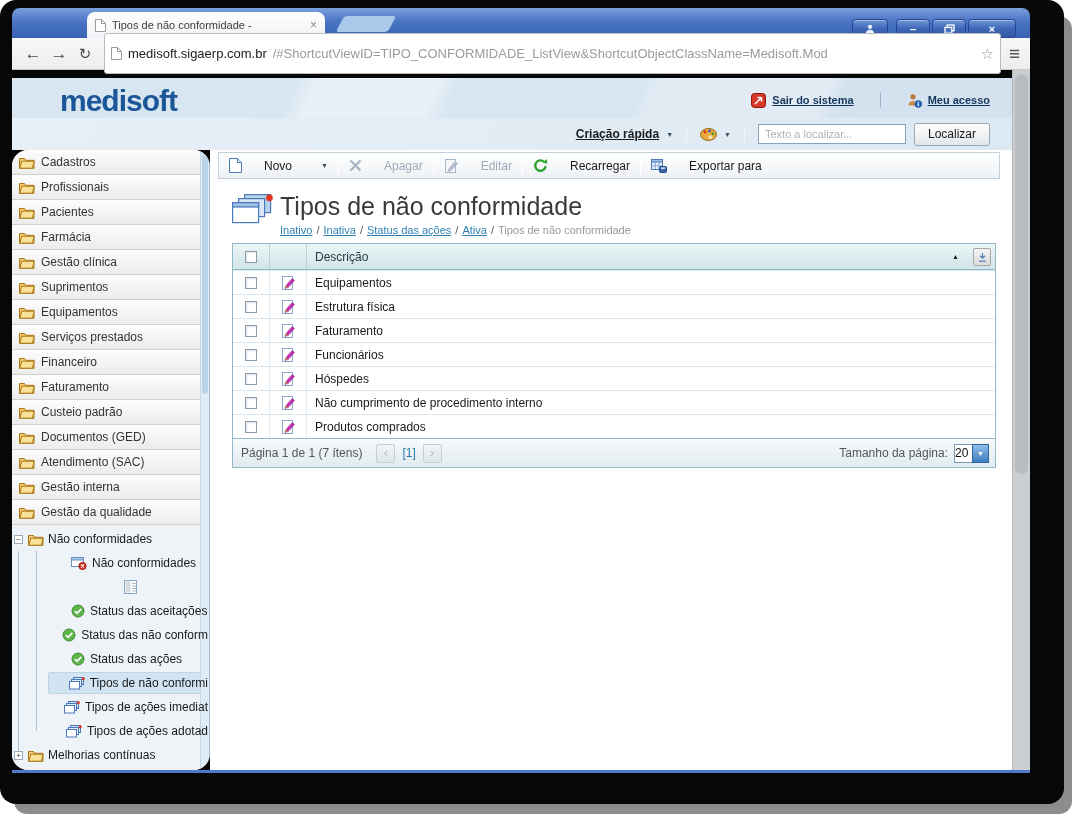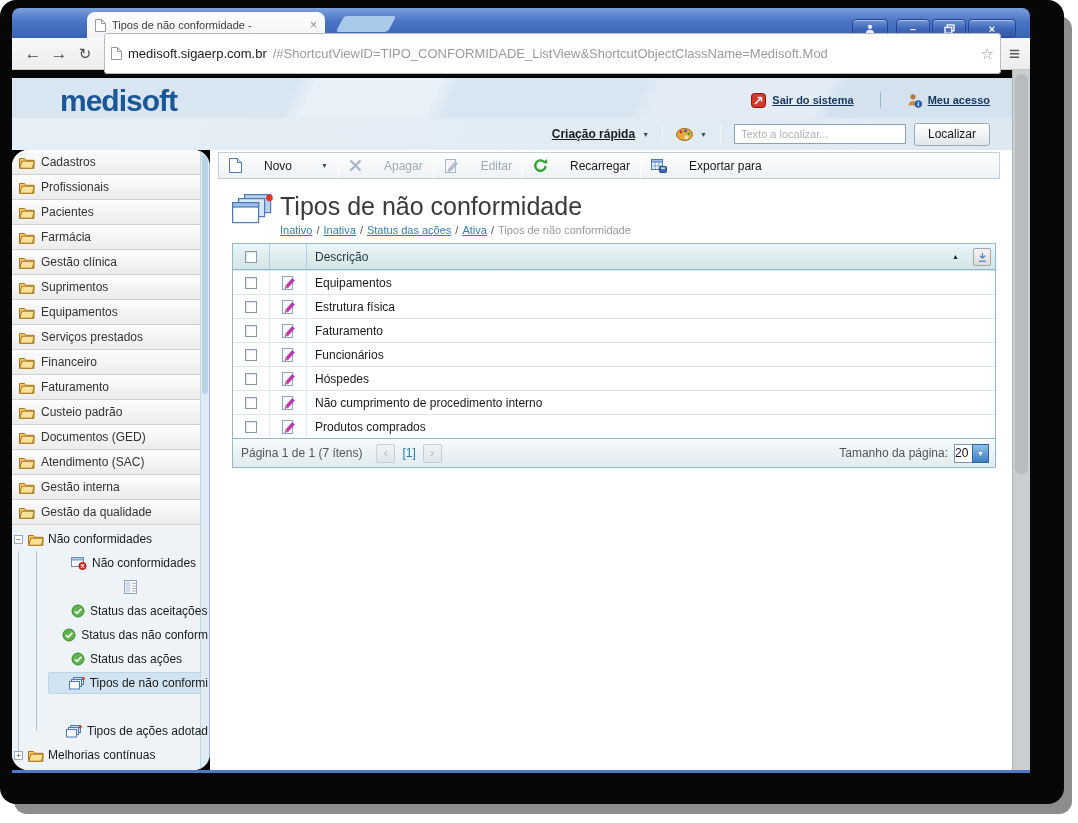--- a/index.html
+++ b/index.html
@@ -47,21 +47,21 @@
               color:#15375e; text-decoration:underline; cursor:pointer; }
   .hdr-sep { width:1px; height:16px; background:#9fb4c6; margin:0 14px; }
 
   
   .quickbar { position:absolute; left:12px; top:118px; width:1000px; height:32px;
               background:linear-gradient(115deg,#e7eff6,#dde9f2); display:flex; align-items:center;
               justify-content:flex-end; padding-right:22px; }
   .qb-link { font-size:12px; font-weight:bold; color:#1a1a1a; text-decoration:underline; }
   .caret { font-size:7px; color:#3a4e62; margin-left:7px; }
   .qb-sep { width:1px; height:18px; background:#b6c3ce; border-right:1px solid #f2f6fa; margin:0 13px; }
-  .qb-input { width:172px; height:20px; border:1px solid #8aa3b8; font-size:11px; padding:0 6px;
+  .qb-input { width:148px; height:20px; border:1px solid #8aa3b8; font-size:11px; padding:0 6px;
               color:#333; font-family:"Liberation Sans",sans-serif; }
   .qb-input::placeholder { color:#b2b2b2; }
   .qb-btn { width:76px; height:23px; margin-left:8px; background:linear-gradient(#ffffff,#e2e6e9);
             border:1px solid #98a8b4; border-radius:3px; font-size:12px; color:#1a1a1a;
             display:flex; align-items:center; justify-content:center; }
 
   
   .sidebar { position:absolute; left:12px; top:150px; width:198px; height:620px; background:#f1f1f1;
              border-right:1px solid #aabccc; overflow:hidden;border-radius:16px; }
   .acc { height:25px; background:linear-gradient(#fdfdfd,#ececec); border-bottom:1px solid #d0d0d0;
@@ -385,20 +385,32 @@
         <svg width="16" height="13" viewBox="0 0 16 13">
             <g stroke="#4a78b8">
               <rect x="4.5" y=".5" width="10" height="7" fill="#cfe0f4"></rect>
               <rect x="2.5" y="2.5" width="10" height="7" fill="#e4eefa"></rect>
               <rect x=".5" y="4.5" width="10" height="7.5" fill="#fff"></rect>
             </g>
             <circle cx="14.3" cy="1.7" r="1.5" fill="#e03522"></circle>
           </svg>
         <span>Tipos de não conformi</span>
       </div>
+      <div class="trow tree-child" style="top:170px;">
+        <span class="stub"></span>
+        <svg width="16" height="13" viewBox="0 0 16 13">
+            <g stroke="#4a78b8">
+              <rect x="4.5" y=".5" width="10" height="7" fill="#cfe0f4"></rect>
+              <rect x="2.5" y="2.5" width="10" height="7" fill="#e4eefa"></rect>
+              <rect x=".5" y="4.5" width="10" height="7.5" fill="#fff"></rect>
+            </g>
+            <circle cx="14.3" cy="1.7" r="1.5" fill="#e03522"></circle>
+          </svg>
+        <span>Tipos de ações imediat</span>
+      </div>
       <div class="trow tree-child" style="top:194px;">
         <span class="stub"></span>
         <svg width="16" height="13" viewBox="0 0 16 13">
             <g stroke="#4a78b8">
               <rect x="4.5" y=".5" width="10" height="7" fill="#cfe0f4"></rect>
               <rect x="2.5" y="2.5" width="10" height="7" fill="#e4eefa"></rect>
               <rect x=".5" y="4.5" width="10" height="7.5" fill="#fff"></rect>
             </g>
             <circle cx="14.3" cy="1.7" r="1.5" fill="#e03522"></circle>
           </svg>

